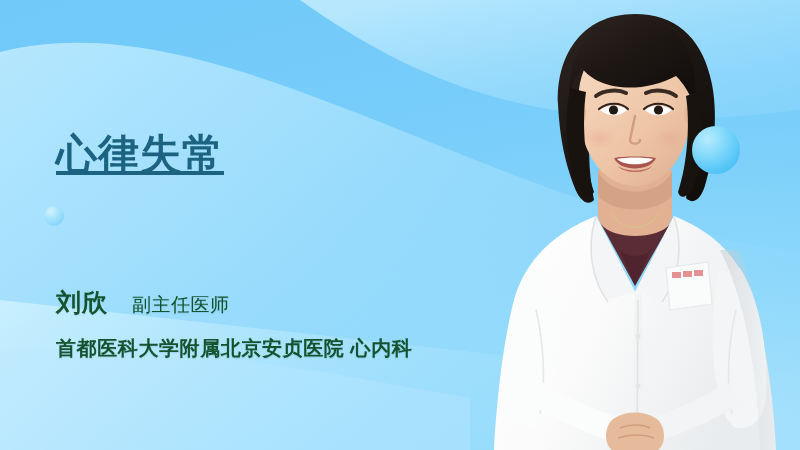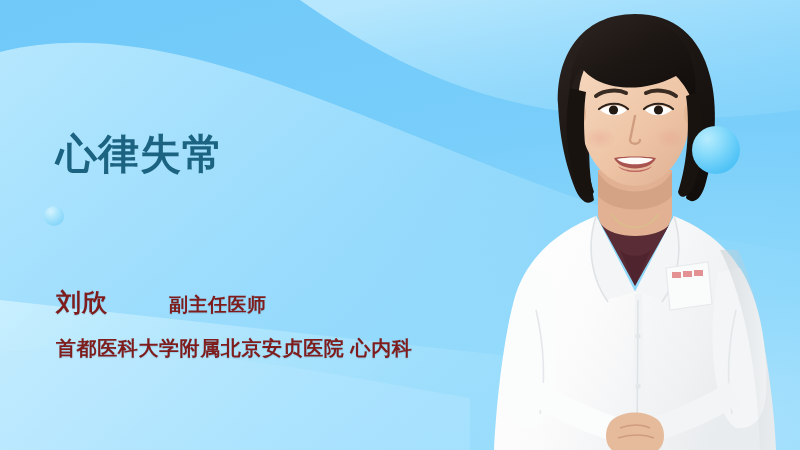--- a/index.html
+++ b/index.html
@@ -53,44 +53,45 @@
     top: 126px;
     width: 470px;
   }
   .headline {
     color: #1b6380;
     font-weight: 700;
     font-size: 41px;
     line-height: 56px;
     letter-spacing: 1px;
     white-space: nowrap;
+    text-decoration: underline;
   }
 
   .byline {
     position: absolute;
     left: 56px;
     top: 286px;
     width: 470px;
-    color: #7f1d1d;
+    color: #14532d;
   }
   .byline-row1 {
     display: flex;
     align-items: baseline;
     height: 30px;
   }
   .doctor-name {
     font-size: 25px;
     font-weight: 700;
     letter-spacing: 1px;
     text-shadow: 0 1px 1px rgba(40,110,150,0.18);
   }
   .doctor-title {
     font-size: 19px;
-    font-weight: 700;
-    margin-left: 61px;
+    font-weight: 400;
+    margin-left: 24px;
     letter-spacing: 0.5px;
     text-shadow: 0 1px 1px rgba(40,110,150,0.18);
   }
   .affiliation {
     margin-top: 19px;
     font-size: 20px;
     font-weight: 700;
     letter-spacing: 0.6px;
     white-space: nowrap;
     text-shadow: 0 1px 1px rgba(40,110,150,0.18);

